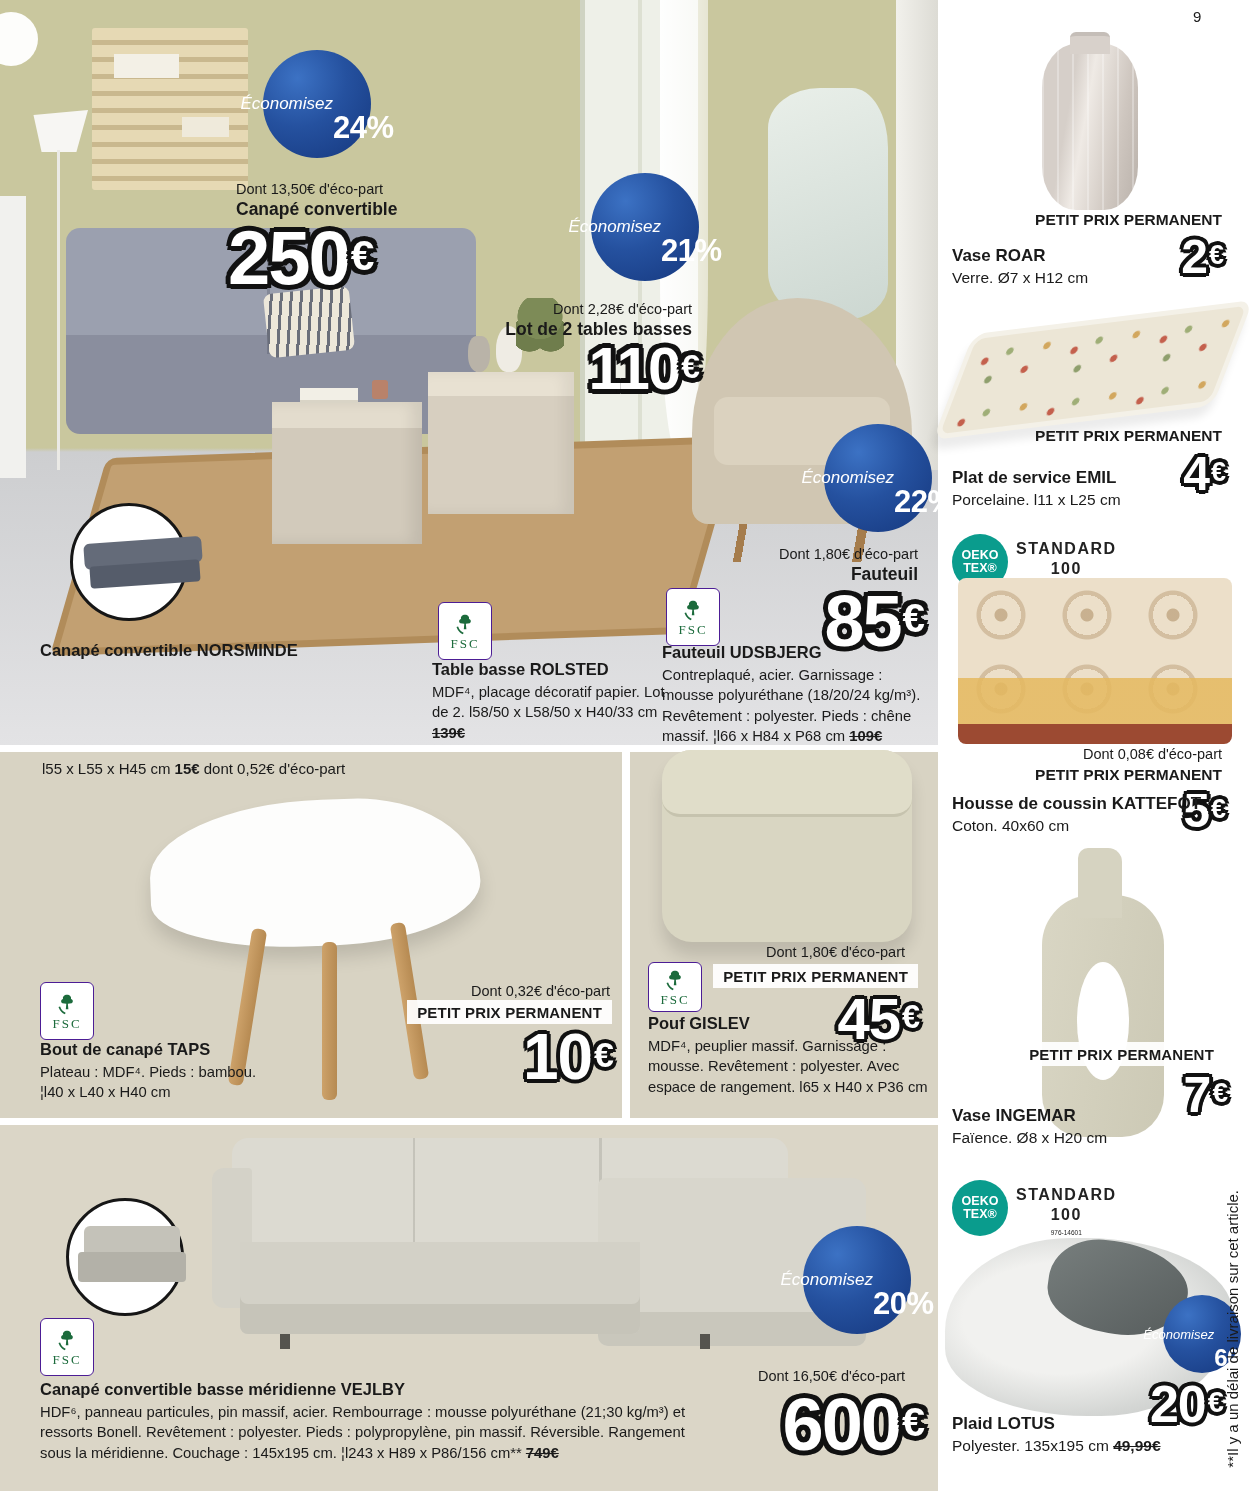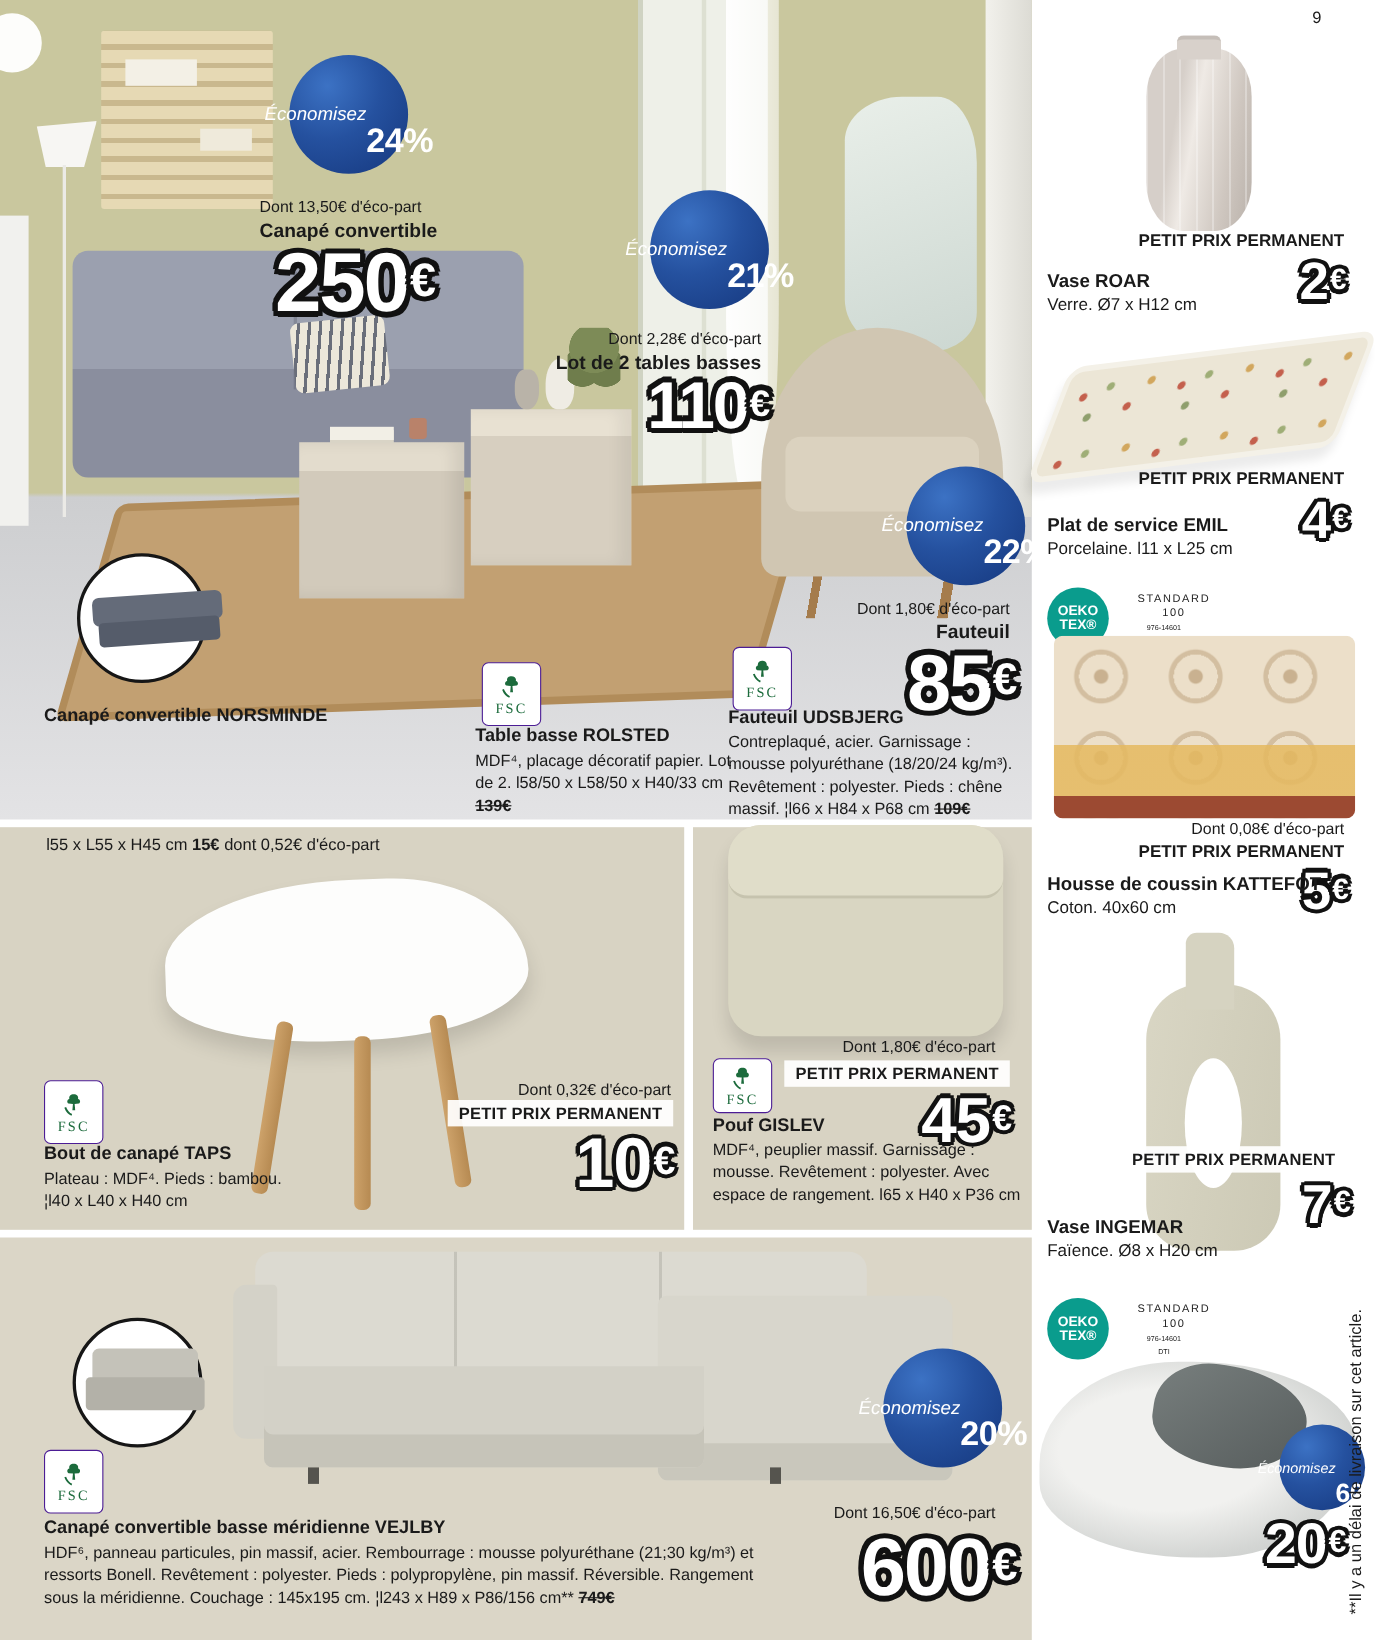--- a/index.html
+++ b/index.html
@@ -140,21 +140,21 @@
   .tagblock{position:absolute;font-size:14.5px;}
   .tagblock .ov{font-weight:bold;font-size:17.5px;margin-top:2px;}
   .ta-r{text-align:right;}
   .price{position:absolute;font-weight:bold;color:#fff;white-space:nowrap;letter-spacing:-2px;
     text-shadow:-4px -4px 0 #111,4px -4px 0 #111,-4px 4px 0 #111,4px 4px 0 #111,
       -5px 0 0 #111,5px 0 0 #111,0 -5px 0 #111,0 5px 0 #111;}
   .price .cur{font-size:.56em;vertical-align:.34em;margin-left:2px;letter-spacing:0;}
   .pr-sm{letter-spacing:-1px;
     text-shadow:-3px -3px 0 #111,3px -3px 0 #111,-3px 3px 0 #111,3px 3px 0 #111,
       -4px 0 0 #111,4px 0 0 #111,0 -4px 0 #111,0 4px 0 #111;}
-  .pr-norsminde{left:228px;top:214px;font-size:76px;margin-left:22px;}
+  .pr-norsminde{left:228px;top:214px;font-size:76px;}
   .pr-rolsted{right:550px;top:334px;font-size:60px;}
   .pr-udsbjerg{right:325px;top:580px;font-size:72px;}
   .pr-taps{right:636px;top:1020px;font-size:64px;}
   .pr-gislev{right:330px;top:985px;font-size:58px;}
   .pr-vejlby{right:325px;top:1382px;font-size:74px;}
   .pr-roar{right:26px;top:229px;font-size:48px;}
   .pr-emil{right:24px;top:446px;font-size:48px;}
   .pr-kattefot{right:24px;top:783px;font-size:48px;}
   .pr-ingemar{right:22px;top:1066px;font-size:50px;}
   .pr-lotus{right:26px;top:1374px;font-size:52px;}
@@ -190,21 +190,21 @@
   .fsc svg{width:26px;height:24px;display:block;}
   .fsc .fsc-label{font-family:"Liberation Serif",serif;font-size:13px;letter-spacing:2px;line-height:1;}
   .fsc-rolsted{left:438px;top:602px;} .fsc-udsbjerg{left:666px;top:588px;}
   .fsc-taps{left:40px;top:982px;} .fsc-gislev{left:648px;top:962px;height:48px;} .fsc-vejlby{left:40px;top:1318px;}
 
   .oeko{position:absolute;display:flex;gap:8px;}
   .oeko-1{left:952px;top:534px;} .oeko-2{left:952px;top:1180px;}
   .oeko-circle{width:56px;height:56px;border-radius:50%;background:#0a9c8d;color:#fff;font-weight:bold;
     font-size:12.5px;line-height:1.05;display:flex;flex-direction:column;align-items:center;justify-content:center;}
   .oeko-side{padding-top:5px;color:#222;text-align:center;}
-  .oeko-std{font-size:10px;font-weight:normal;letter-spacing:1.5px;line-height:1.25;margin-left:18px;}
+  .oeko-std{font-size:16px;font-weight:bold;letter-spacing:1.5px;line-height:1.25;}
   .oeko-code{font-size:6.5px;margin-top:4px;line-height:1.3;}
 
   .pagenum{left:1193px;top:8px;font-size:15px;}
   .vnote{left:1224px;top:1190px;font-size:15px;white-space:nowrap;
     writing-mode:vertical-rl;transform:rotate(180deg);}
 </style>
 </head>
 <body>
 
 <div class="page">
@@ -441,15 +441,19 @@
   </div>
   <div class="abs lotus"></div>
   <div class="abs lotus-dark"></div>
   <div class="bubble b60">
     <span class="save">Économisez</span>
     <span class="pct">60%</span>
   </div>
   <div class="price pr-sm pr-lotus">
     <span>20</span><span class="cur">€</span>
   </div>
+  <div class="rinfo info-lotus">
+    <div class="rtitle">Plaid LOTUS</div>
+    <div class="rdesc"><span>Polyester. 135x195 cm </span><span class="old">49,99€</span></div>
+  </div>
 
   <div class="abs vnote">**Il y a un délai de livraison sur cet article.</div>
 </div>
 
 </body></html>

